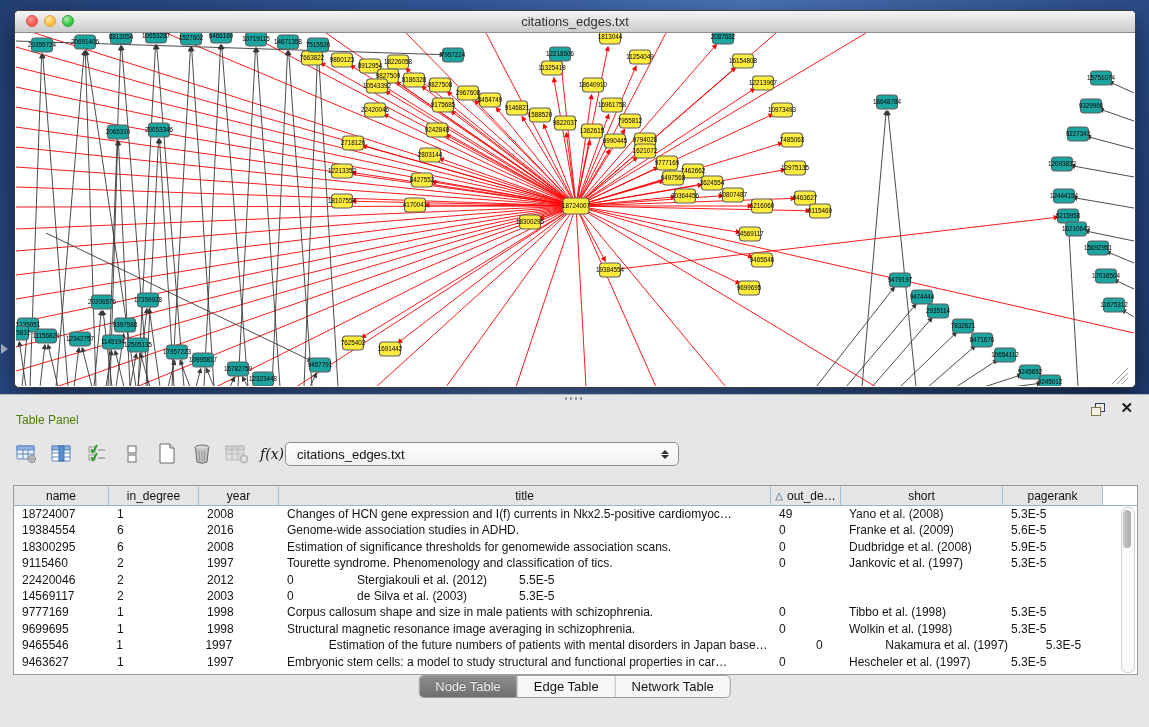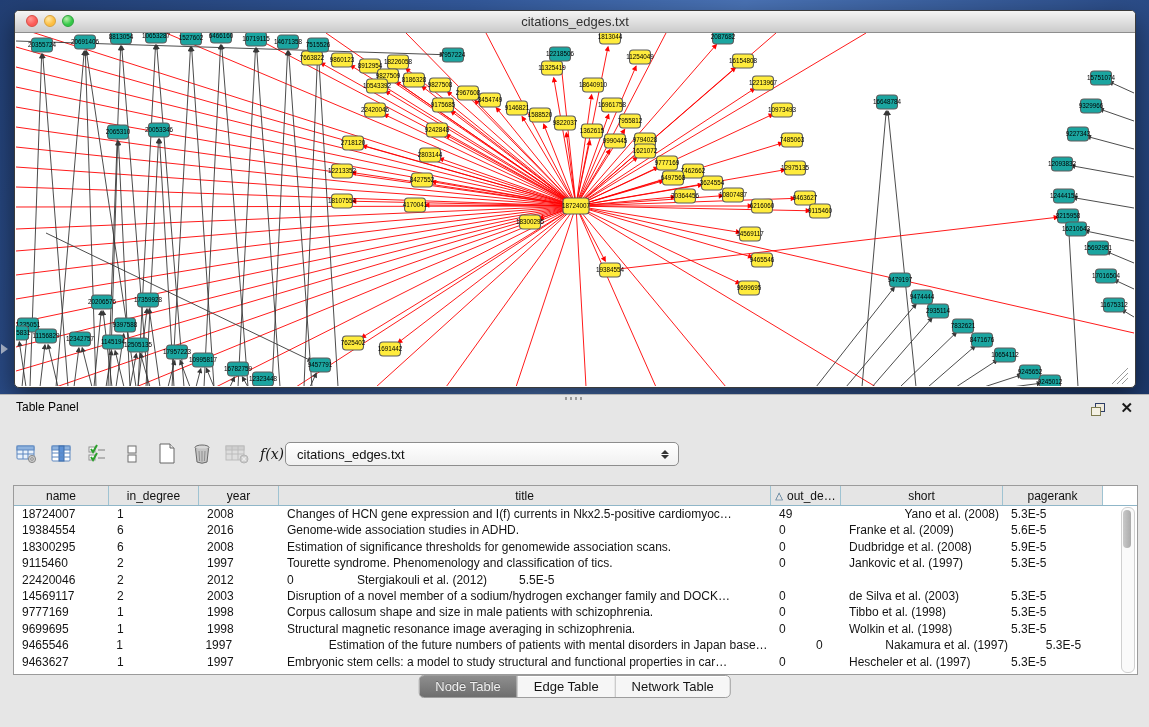--- a/index.html
+++ b/index.html
@@ -19,21 +19,21 @@
   .tl.red{left:11px;background:radial-gradient(circle at 35% 30%,#ff9a94,#fc5b57 60%);border:1px solid #d94b42;}
   .tl.yel{left:29px;background:radial-gradient(circle at 35% 30%,#ffe9a8,#fdbe41 60%);border:1px solid #d9a javascript;border:1px solid #d9a23c;}
   .tl.grn{left:47px;background:radial-gradient(circle at 35% 30%,#b6f0a8,#34c848 60%);border:1px solid #2da33c;}
   .win-title{position:absolute;left:0;right:0;top:3px;text-align:center;font-size:13px;color:#303030;}
   .canvas{position:absolute;left:1px;top:22px;right:1px;bottom:1px;background:#fff;overflow:hidden;border-radius:0 0 4px 4px;}
   .canvas svg{position:absolute;left:0;top:0;}
   
   .table-panel{position:absolute;left:0;top:394px;width:1149px;height:333px;background:#e6e6e6;border-top:1px solid #b4b4b4;}
   .panel-grip{position:absolute;left:565px;top:2px;width:18px;height:3px;
               background:repeating-linear-gradient(90deg,#9a9a9a 0 2px,transparent 2px 5px);}
-  .panel-title{position:absolute;left:16px;top:5px;font-size:12px;color:#000000;}
+  .panel-title{position:absolute;left:16px;top:18px;font-size:12px;color:#4d7c0f;}
   .panel-float{position:absolute;right:44px;top:8px;width:14px;height:13px;}
   .panel-float .sq1{position:absolute;left:4px;top:0;width:8px;height:7px;border:1px solid #2d3e66;background:#efeadc;}
   .panel-float .sq2{position:absolute;left:0;top:4px;width:8px;height:7px;border:1px solid #7d7a4e;background:#f4f1e4;}
   .panel-close{position:absolute;right:16px;top:5px;font-size:15px;font-weight:bold;color:#1a1a1a;line-height:15px;cursor:default;}
   .toolbar{position:absolute;left:14px;top:44px;height:30px;display:flex;align-items:center;gap:9px;}
   .tb-btn{width:26px;height:26px;display:flex;align-items:center;justify-content:center;}
   .fx{font-size:14px;color:#111;font-style:italic;font-family:"DejaVu Serif",serif;}
   .combo{position:absolute;left:285px;top:47px;width:392px;height:22px;border:1px solid #8d8d8d;border-radius:5px;
          background:linear-gradient(#ffffff,#f0f0f0);display:flex;align-items:center;}
   .combo-label{flex:1;font-size:13px;color:#111;padding-left:11px;}
@@ -772,21 +772,21 @@
             <span>pagerank</span>
           </div>
         </div>
       <div id="tbody">
           <div class="trow">
             <div class="td" style="width: 95px;">18724007</div>
             <div class="td" style="width: 90px;">1</div>
             <div class="td" style="width: 80px;">2008</div>
             <div class="td" style="width: 492px;">Changes of HCN gene expression and I(f) currents in Nkx2.5-positive cardiomyoc…</div>
             <div class="td" style="width: 70px;">49</div>
-            <div class="td" style="width: 162px; text-align: right;">Yano et al. (2008)</div>
+            <div class="td" style="width: 162px;">Yano et al. (2008)</div>
             <div class="td" style="width: 100px;">5.3E-5</div>
           </div>
           <div class="trow">
             <div class="td" style="width: 95px;">19384554</div>
             <div class="td" style="width: 90px;">6</div>
             <div class="td" style="width: 80px;">2016</div>
             <div class="td" style="width: 492px;">Genome-wide association studies in ADHD.</div>
             <div class="td" style="width: 70px;">0</div>
             <div class="td" style="width: 162px;">Franke et al. (2009)</div>
             <div class="td" style="width: 100px;">5.6E-5</div>
@@ -814,21 +814,20 @@
             <div class="td" style="width: 90px;">2</div>
             <div class="td" style="width: 80px;">2012</div>
             <div class="td" style="width: 70px;">0</div>
             <div class="td" style="width: 162px;">Stergiakouli et al. (2012)</div>
             <div class="td" style="width: 100px;">5.5E-5</div>
           </div>
           <div class="trow">
             <div class="td" style="width: 95px;">14569117</div>
             <div class="td" style="width: 90px;">2</div>
             <div class="td" style="width: 80px;">2003</div>
-            <div class="td" style="width: 492px;">Disruption of a novel member of a sodium/hydrogen exchanger family and DOCK…</div>
             <div class="td" style="width: 70px;">0</div>
             <div class="td" style="width: 162px;">de Silva et al. (2003)</div>
             <div class="td" style="width: 100px;">5.3E-5</div>
           </div>
           <div class="trow">
             <div class="td" style="width: 95px;">9777169</div>
             <div class="td" style="width: 90px;">1</div>
             <div class="td" style="width: 80px;">1998</div>
             <div class="td" style="width: 492px;">Corpus callosum shape and size in male patients with schizophrenia.</div>
             <div class="td" style="width: 70px;">0</div>

